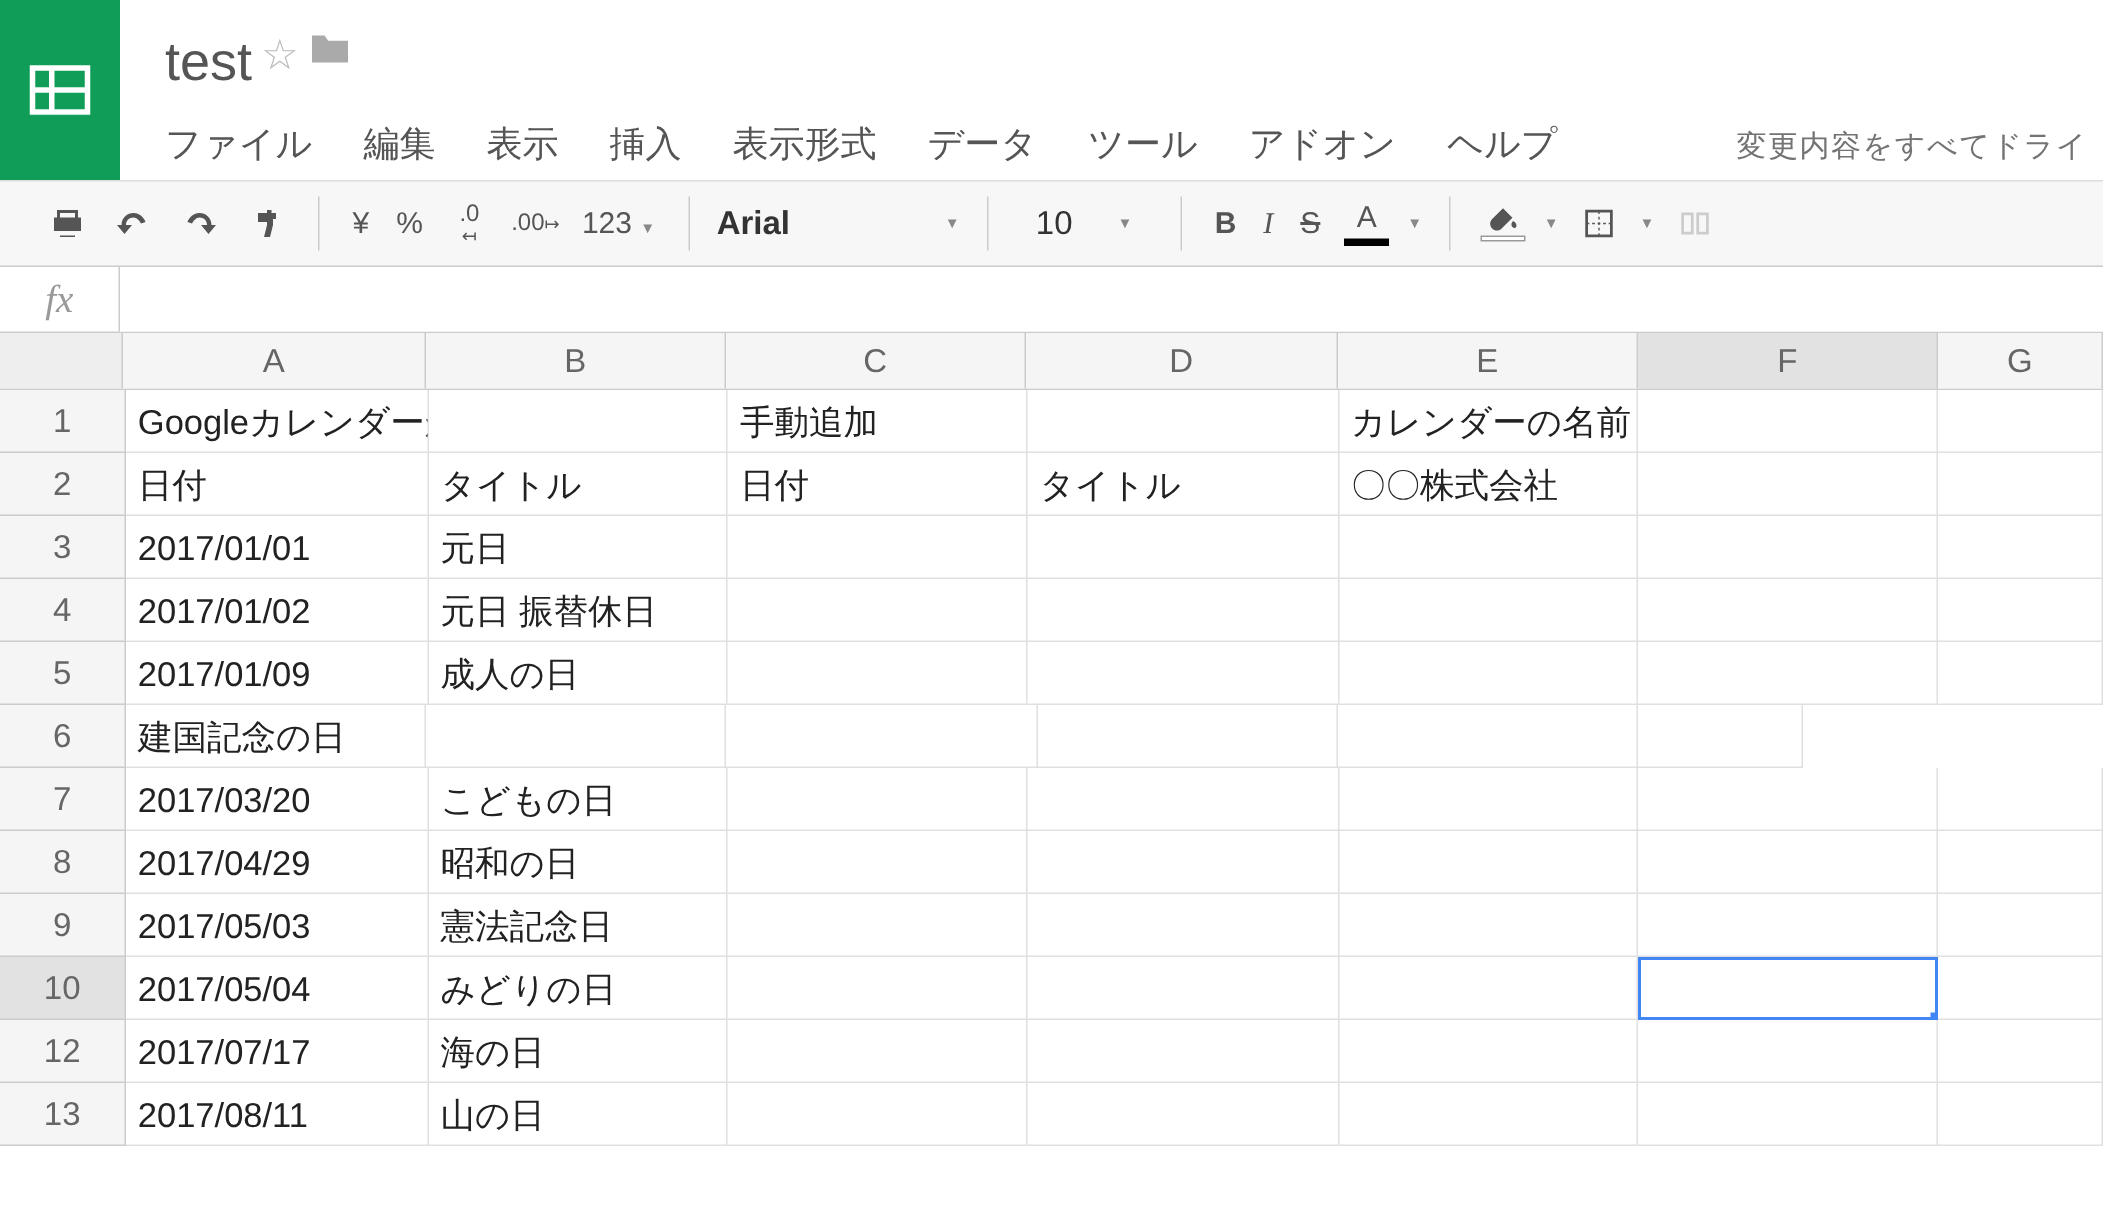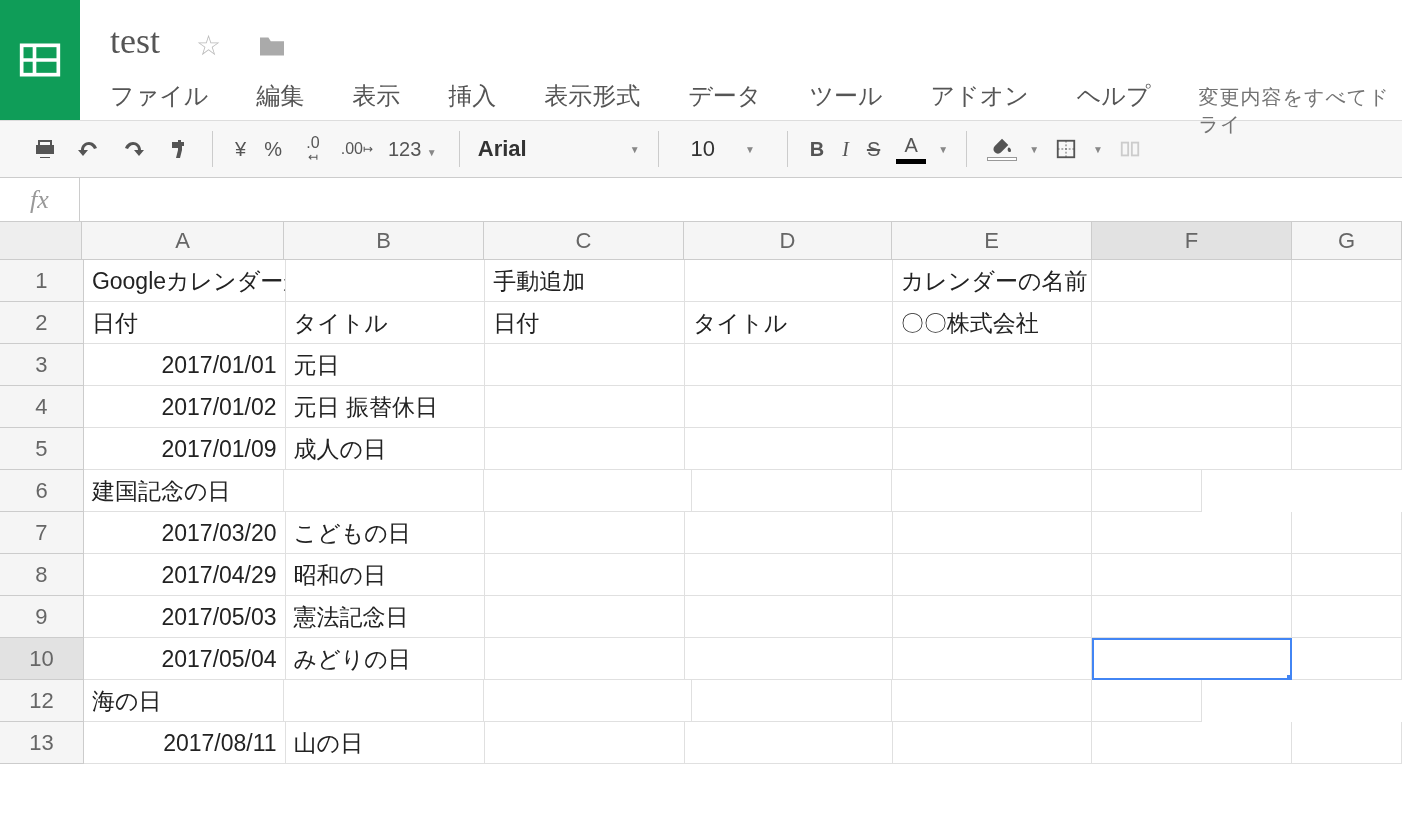--- a/index.html
+++ b/index.html
@@ -2,25 +2,25 @@
 <html><head>
 <meta charset="utf-8">
 <style>
   * { box-sizing: border-box; margin: 0; padding: 0; }
   body { font-family: Arial, "Helvetica Neue", sans-serif; font-size: 14px; color: #333; background: #fff; overflow: hidden; width: 1402px; height: 820px; }
 
   .header { display: flex; align-items: flex-start; height: 120px; }
   .logo { width: 80px; height: 120px; background: #0f9d58; display: flex; align-items: center; justify-content: center; }
   .logo svg { width: 44px; height: 44px; }
   .title-area { flex: 1; padding: 20px 0 0 30px; }
-  .title-row { display: flex; align-items: flex-end; gap: 36px; font-family: Liberation Serif, serif; }
+  .title-row { display: flex; align-items: flex-start; gap: 6px; }
   .doc-title { font-size: 36px; font-weight: 400; color: #555; }
   .star-icon { color: #bbb; font-size: 28px; }
   .folder-icon { color: #999; }
-  .menu-bar { display: flex; gap: 48px; margin-top: 18px; font-size: 24px; color: #555; align-items: baseline; }
+  .menu-bar { display: flex; gap: 34px; margin-top: 18px; font-size: 24px; color: #555; align-items: baseline; }
   .menu-item { cursor: pointer; white-space: nowrap; }
   .status-text { color: #737373; font-size: 20px; margin-left: auto; margin-right: 10px; letter-spacing: 1px; }
 
   .toolbar { height: 58px; border-top: 1px solid #ddd; border-bottom: 1px solid #ccc; background: #f7f7f7; display: flex; align-items: center; padding: 0 14px; gap: 0; }
   .tb-group { display: flex; align-items: center; gap: 10px; padding: 0 14px; height: 100%; }
   .tb-sep { width: 1px; height: 36px; background: #ccc; margin: 0 4px; }
   .tb-btn { width: 34px; height: 34px; display: flex; align-items: center; justify-content: center; color: #555; cursor: pointer; }
   .tb-text { font-size: 20px; color: #555; cursor: pointer; padding: 0 4px; }
   .font-box, .size-box { display: flex; align-items: center; justify-content: space-between; padding: 0 14px; height: 100%; cursor: pointer; }
   .font-box { width: 190px; font-size: 22px; font-weight: bold; color: #333; }
@@ -34,21 +34,21 @@
   .sheet { display: flex; flex-direction: column; }
   .col-headers { display: flex; height: 38px; background: #f5f5f5; border-bottom: 1px solid #ccc; }
   .corner { width: 84px; background: #eee; border-right: 1px solid #ccc; }
   .col-h { border-right: 1px solid #ccc; text-align: center; line-height: 38px; font-size: 22px; color: #666; background: #f5f5f5; }
   .col-h.sel-col { background: #e2e2e2; }
   .grid-body { display: flex; flex-direction: column; }
   .grid-row { display: flex; height: 42px; }
   .row-h { width: 84px; background: #f5f5f5; border-right: 1px solid #ccc; border-bottom: 1px solid #ccc; text-align: center; line-height: 42px; font-size: 22px; color: #666; }
   .row-h.sel-row { background: #e2e2e2; }
   .cell { border-right: 1px solid #e0e0e0; border-bottom: 1px solid #e0e0e0; padding: 0 8px; line-height: 42px; font-size: 23px; color: #222; white-space: nowrap; overflow: hidden; position: relative; }
-  .cell.right { text-align: right; }
+  .cell.right { }
   .cell.selected { outline: 2.5px solid #4285f4; outline-offset: -2px; z-index: 2; }
   .cell.selected::after { content:""; position:absolute; right:-4px; bottom:-4px; width:8px; height:8px; background:#4285f4; }
   .cA { width: 202px; }
   .cB { width: 200px; }
   .cC { width: 200px; }
   .cD { width: 208px; }
   .cE { width: 200px; }
   .cF { width: 200px; }
   .cG { width: 110px; }
 
@@ -288,20 +288,21 @@
         <div class="cell cA right">2017/05/04</div>
         <div class="cell cB">みどりの日</div>
         <div class="cell cC"></div>
         <div class="cell cD"></div>
         <div class="cell cE"></div>
         <div class="cell cF selected"></div>
         <div class="cell cG"></div>
       </div>
       <div class="grid-row">
         <div class="row-h">12</div>
+        <div class="cell cA right">2017/07/17</div>
         <div class="cell cB">海の日</div>
         <div class="cell cC"></div>
         <div class="cell cD"></div>
         <div class="cell cE"></div>
         <div class="cell cF"></div>
         <div class="cell cG"></div>
       </div>
       <div class="grid-row">
         <div class="row-h">13</div>
         <div class="cell cA right">2017/08/11</div>

